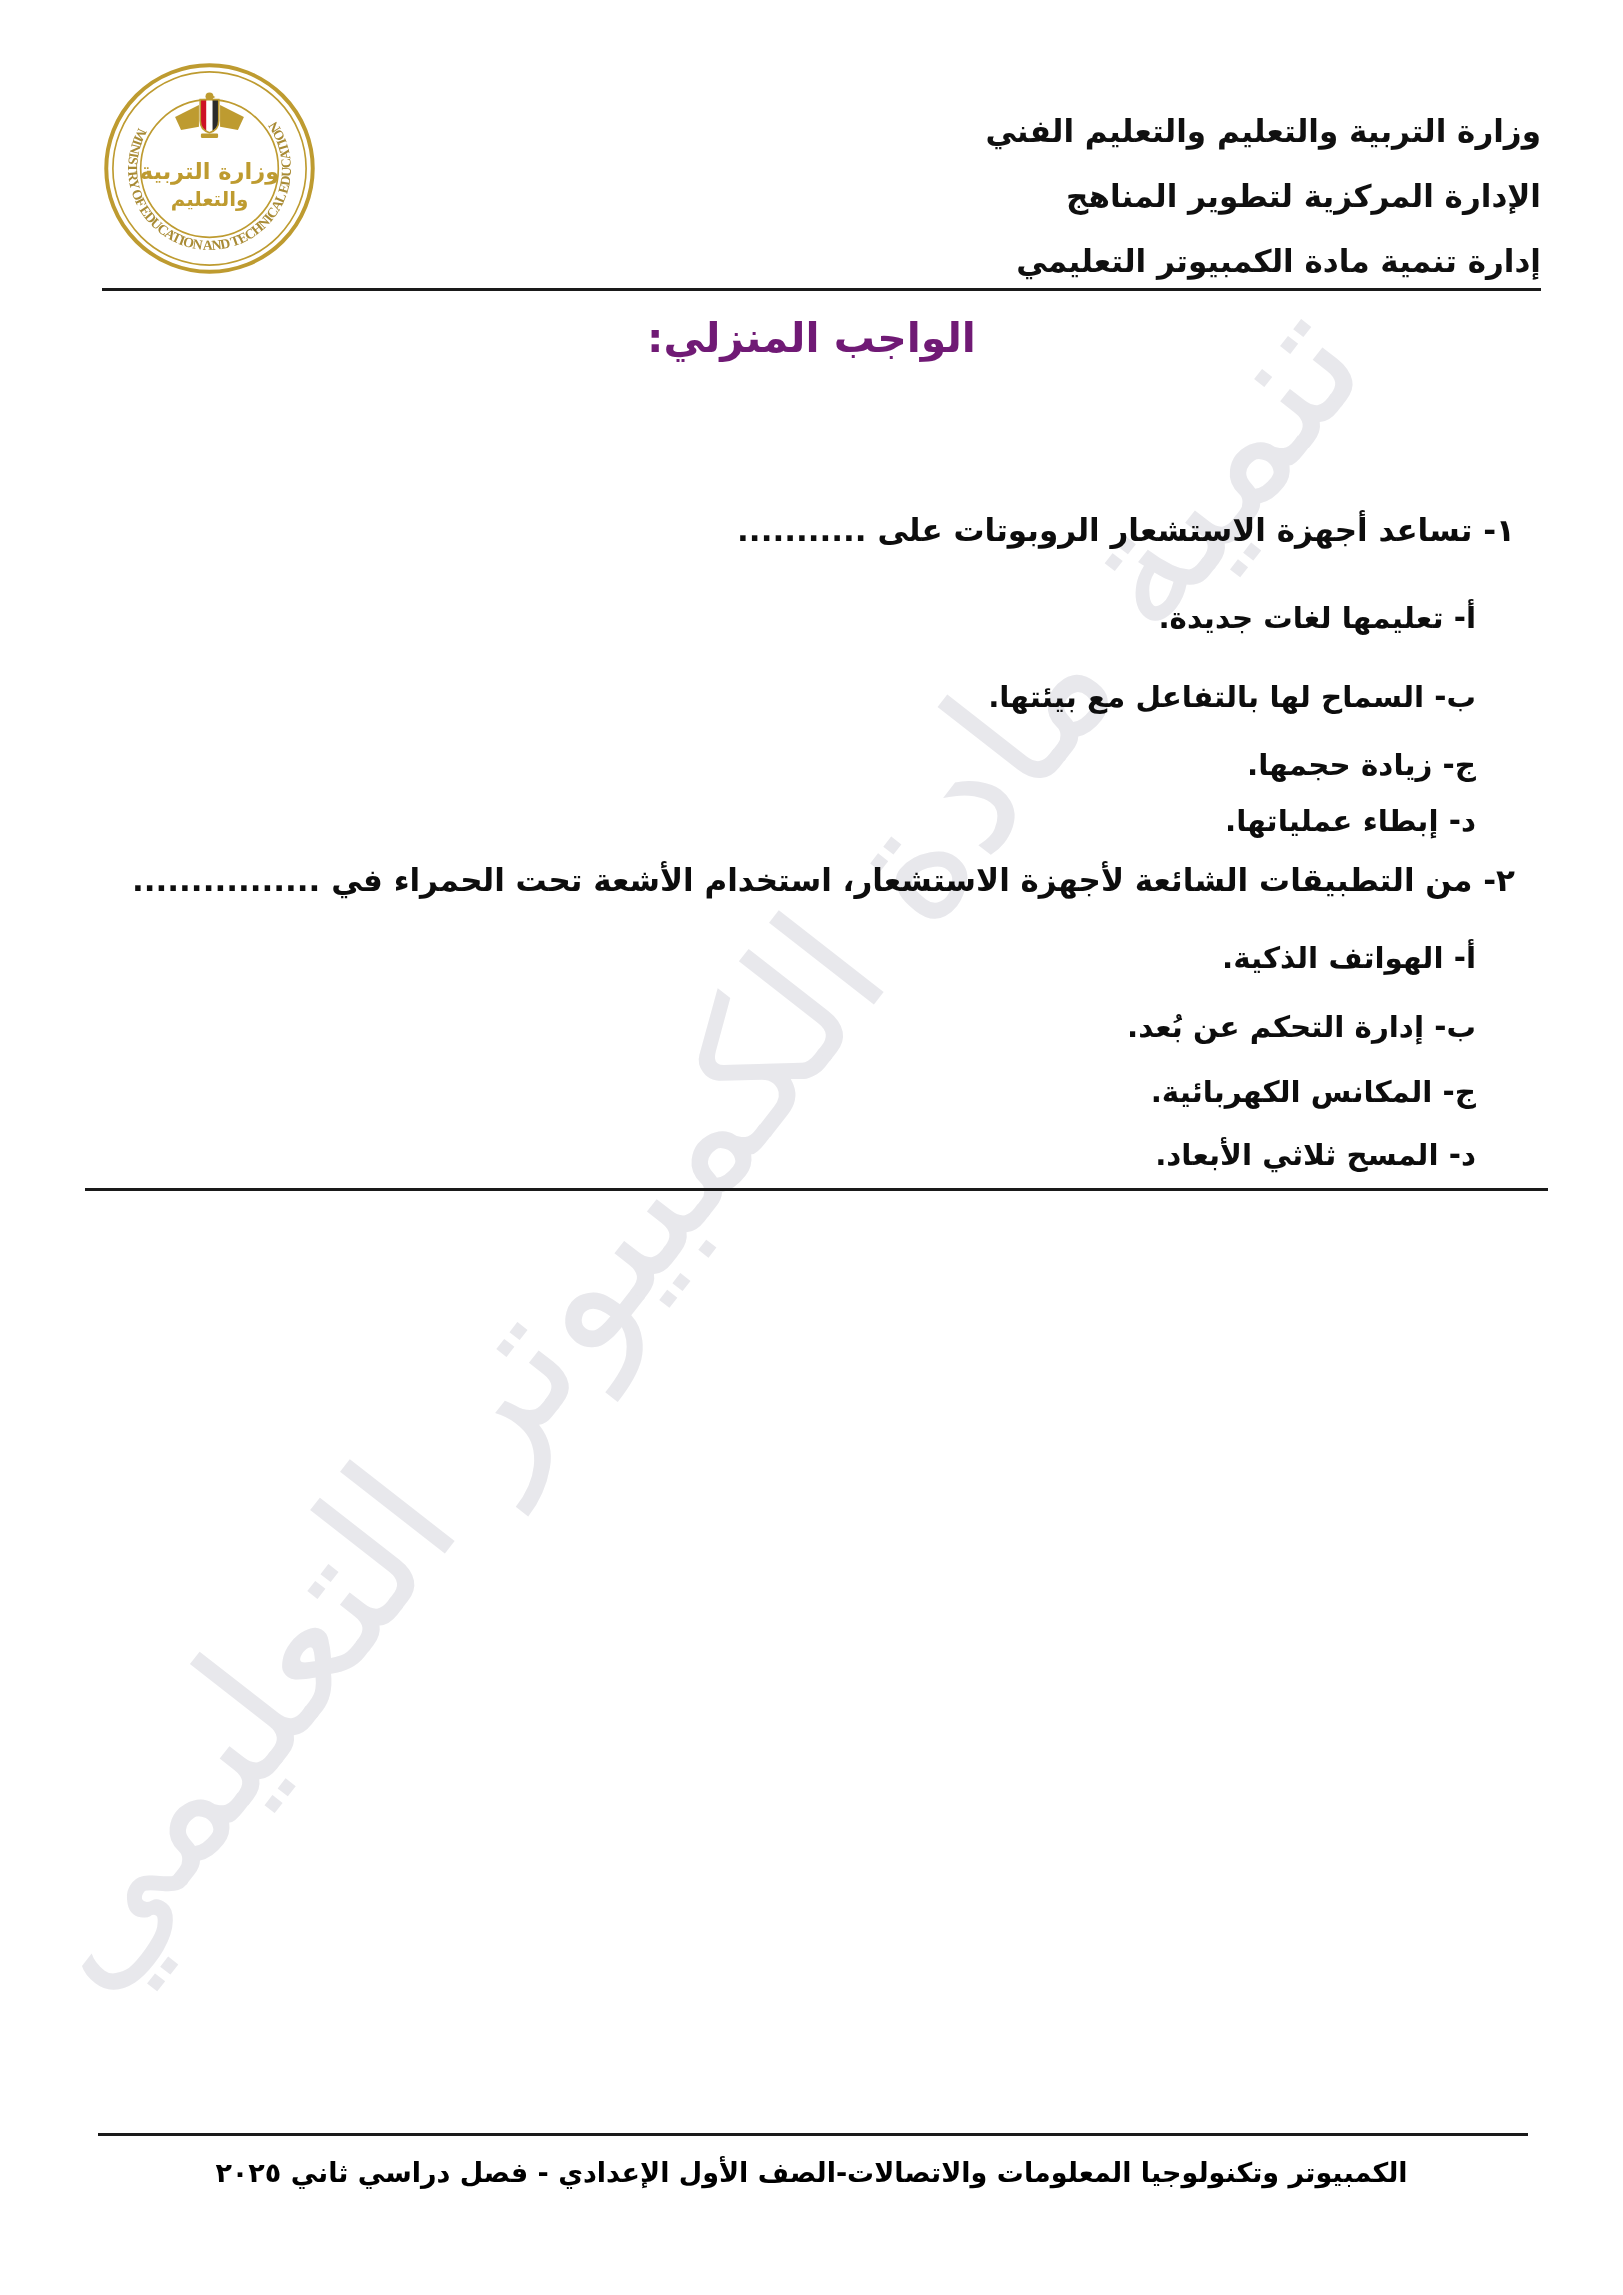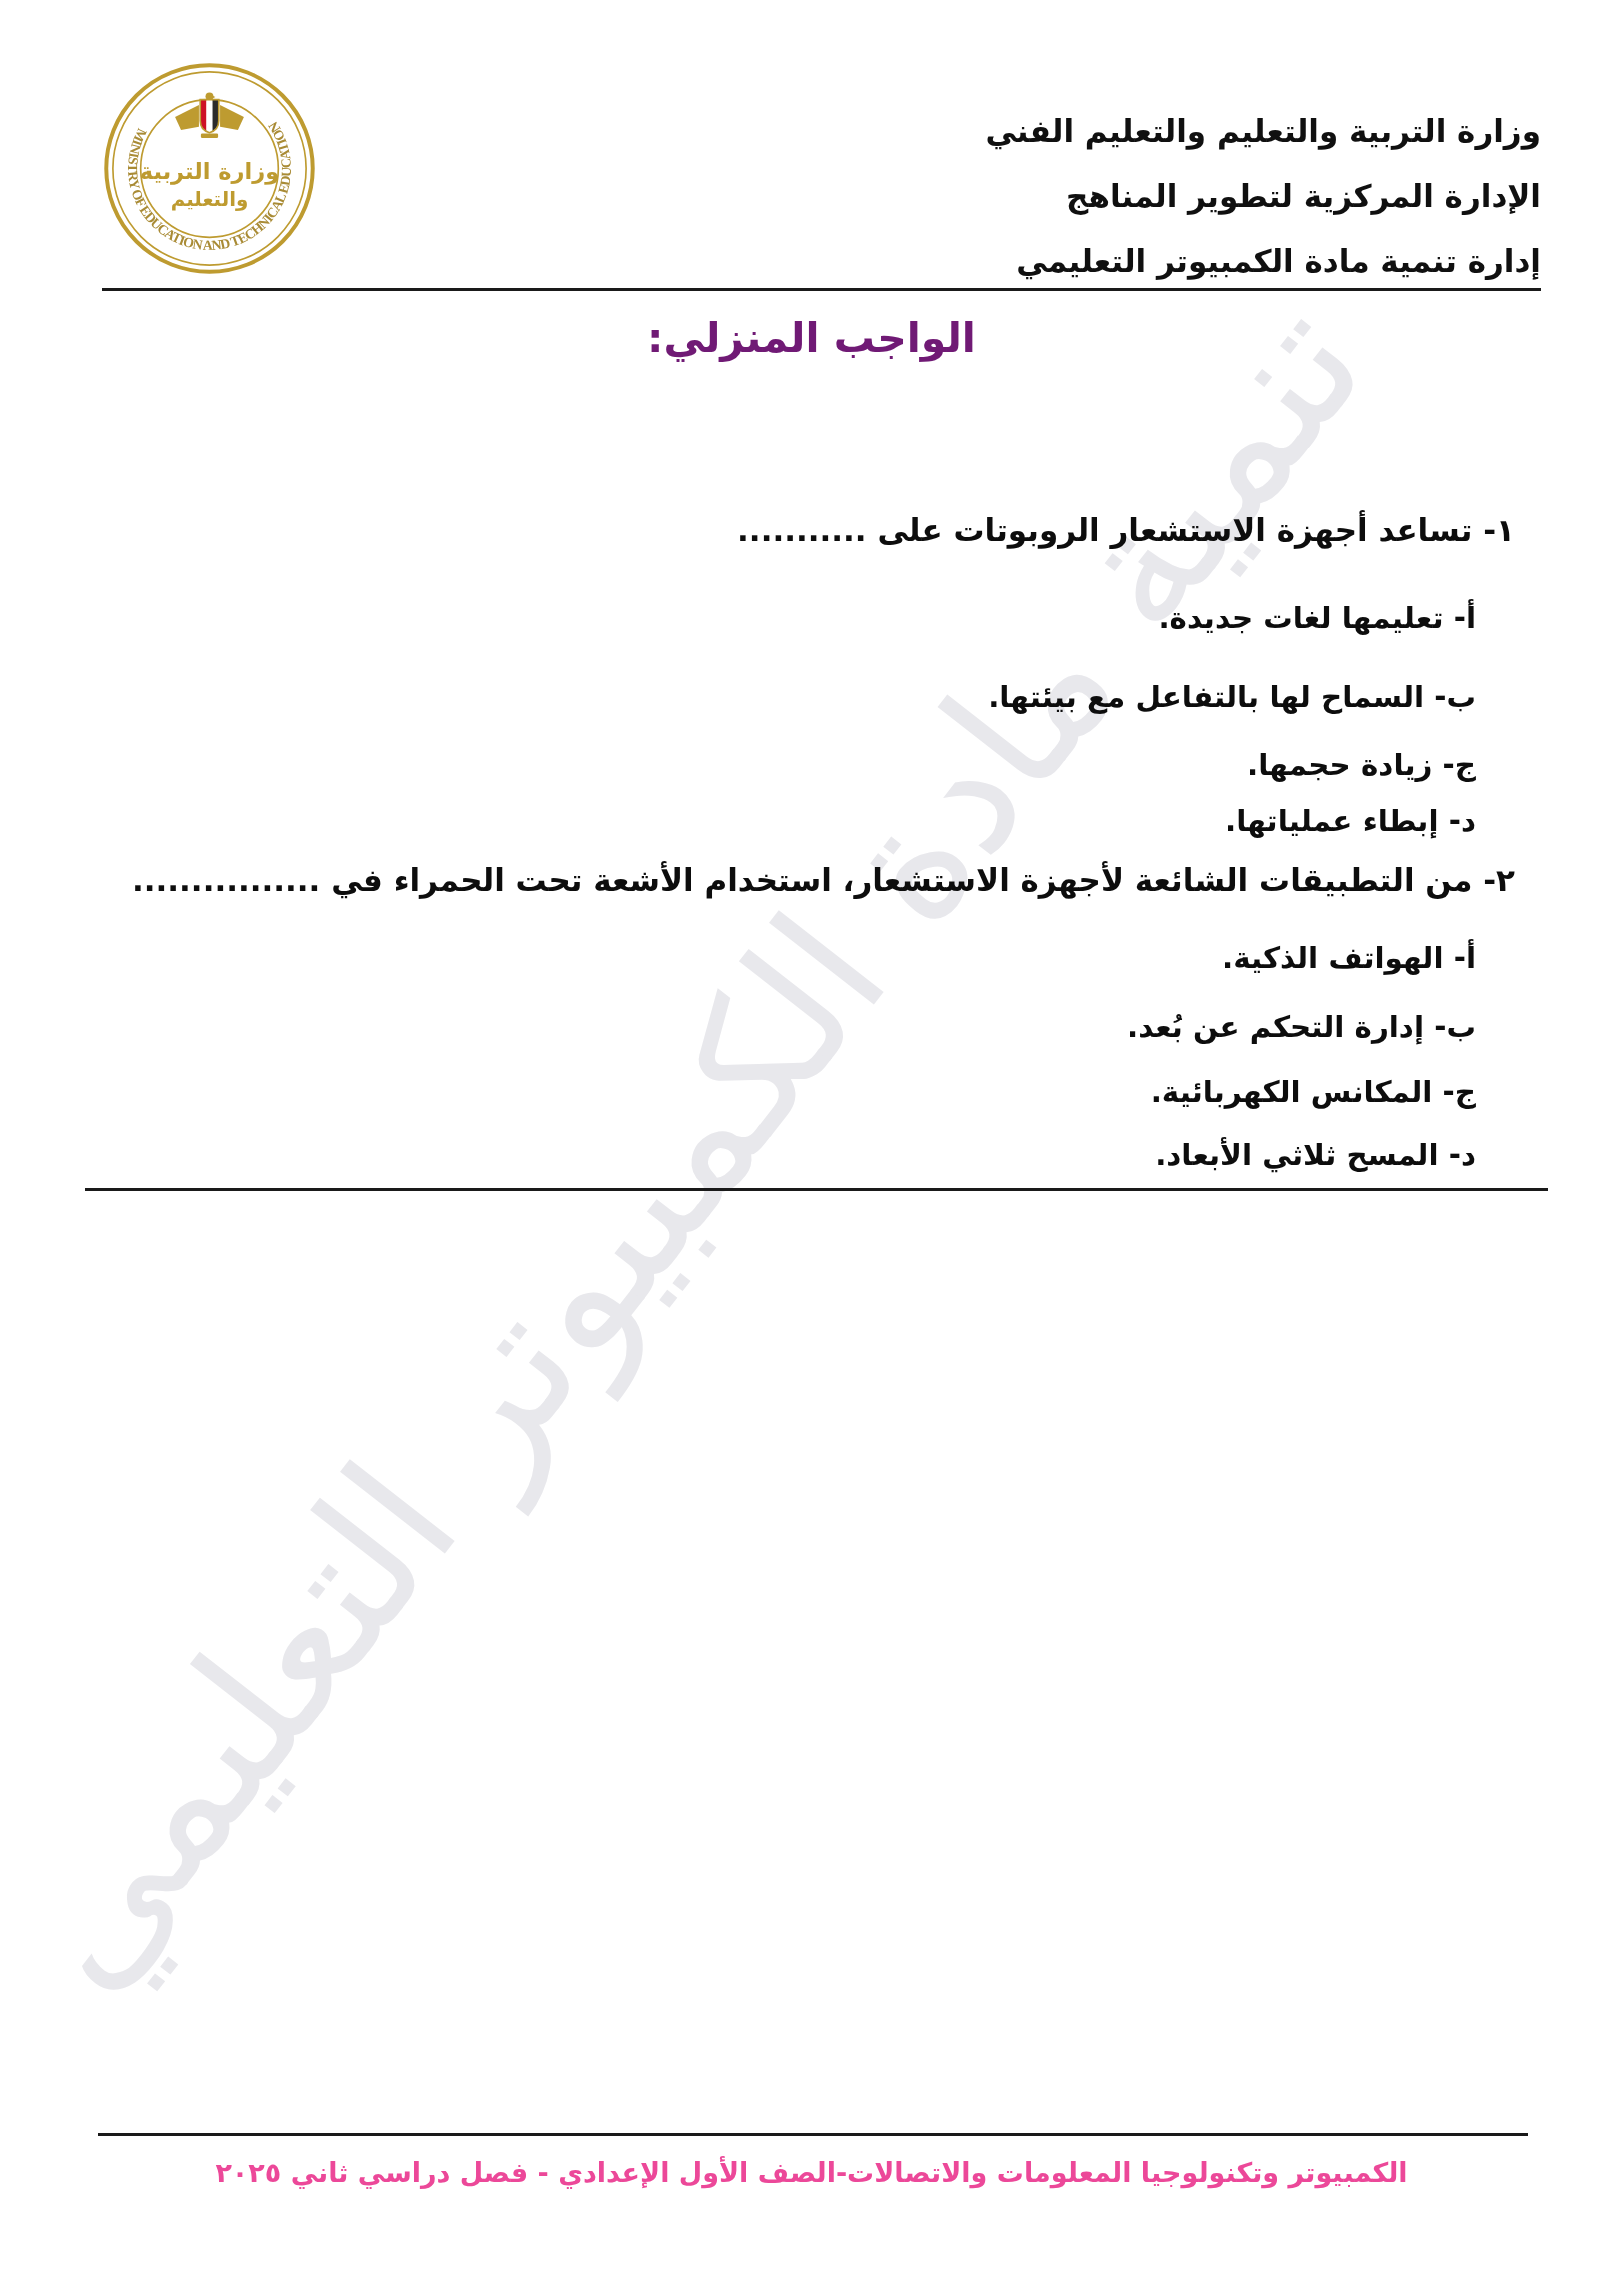--- a/index.html
+++ b/index.html
@@ -44,21 +44,21 @@
   .o1c { top:745px; }
   .o1d { top:801px; }
   .q2  { top:860px; }
   .o2a { top:938px; }
   .o2b { top:1007px; }
   .o2c { top:1072px; }
   .o2d { top:1135px; }
   
   .footer-text {
     position:absolute; top:2157px; left:0; right:0; z-index:1;
-    direction:rtl; text-align:center; font-size:27px; font-weight:700; color:#ec4899;
+    direction:rtl; text-align:center; font-size:27px; font-weight:700; color:#000000;
   }
   
   .seal svg { width:100%; height:100%; }
   .seal .ring-caption { font-family:"Liberation Serif", serif; font-weight:700; }
   .seal .center-callig { font-weight:700; }
 </style>
 </head>
 <body>
 
 <div class="page">

